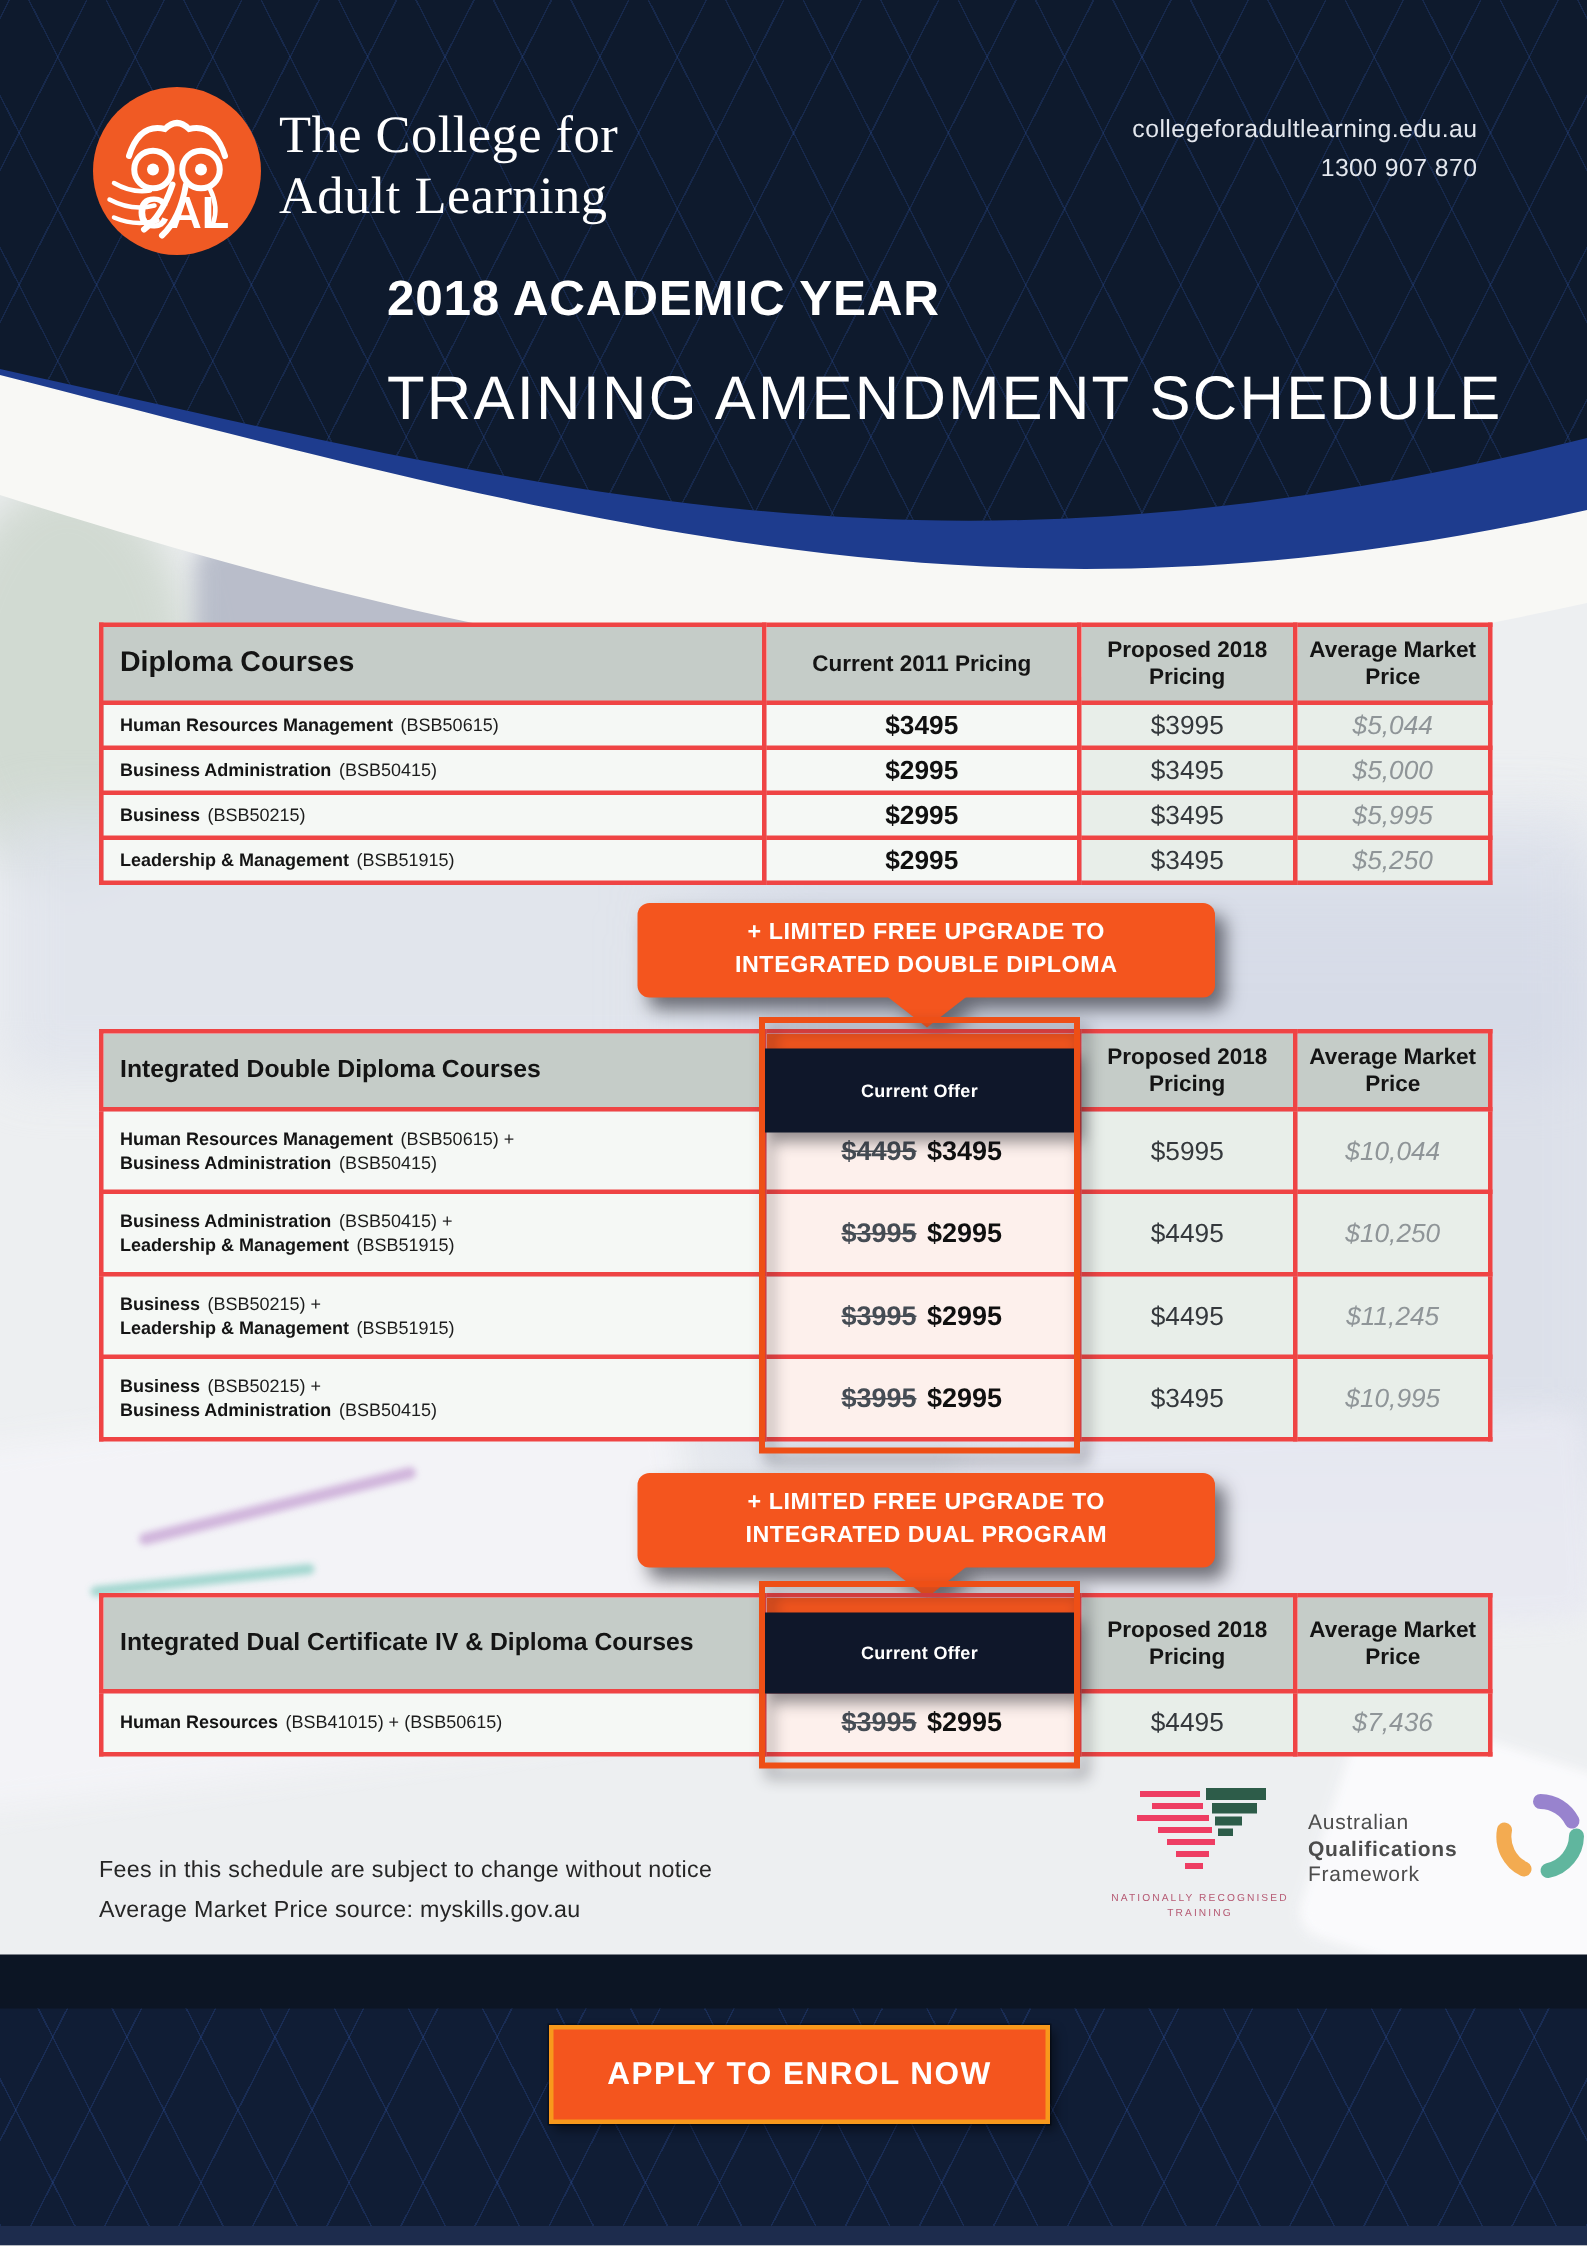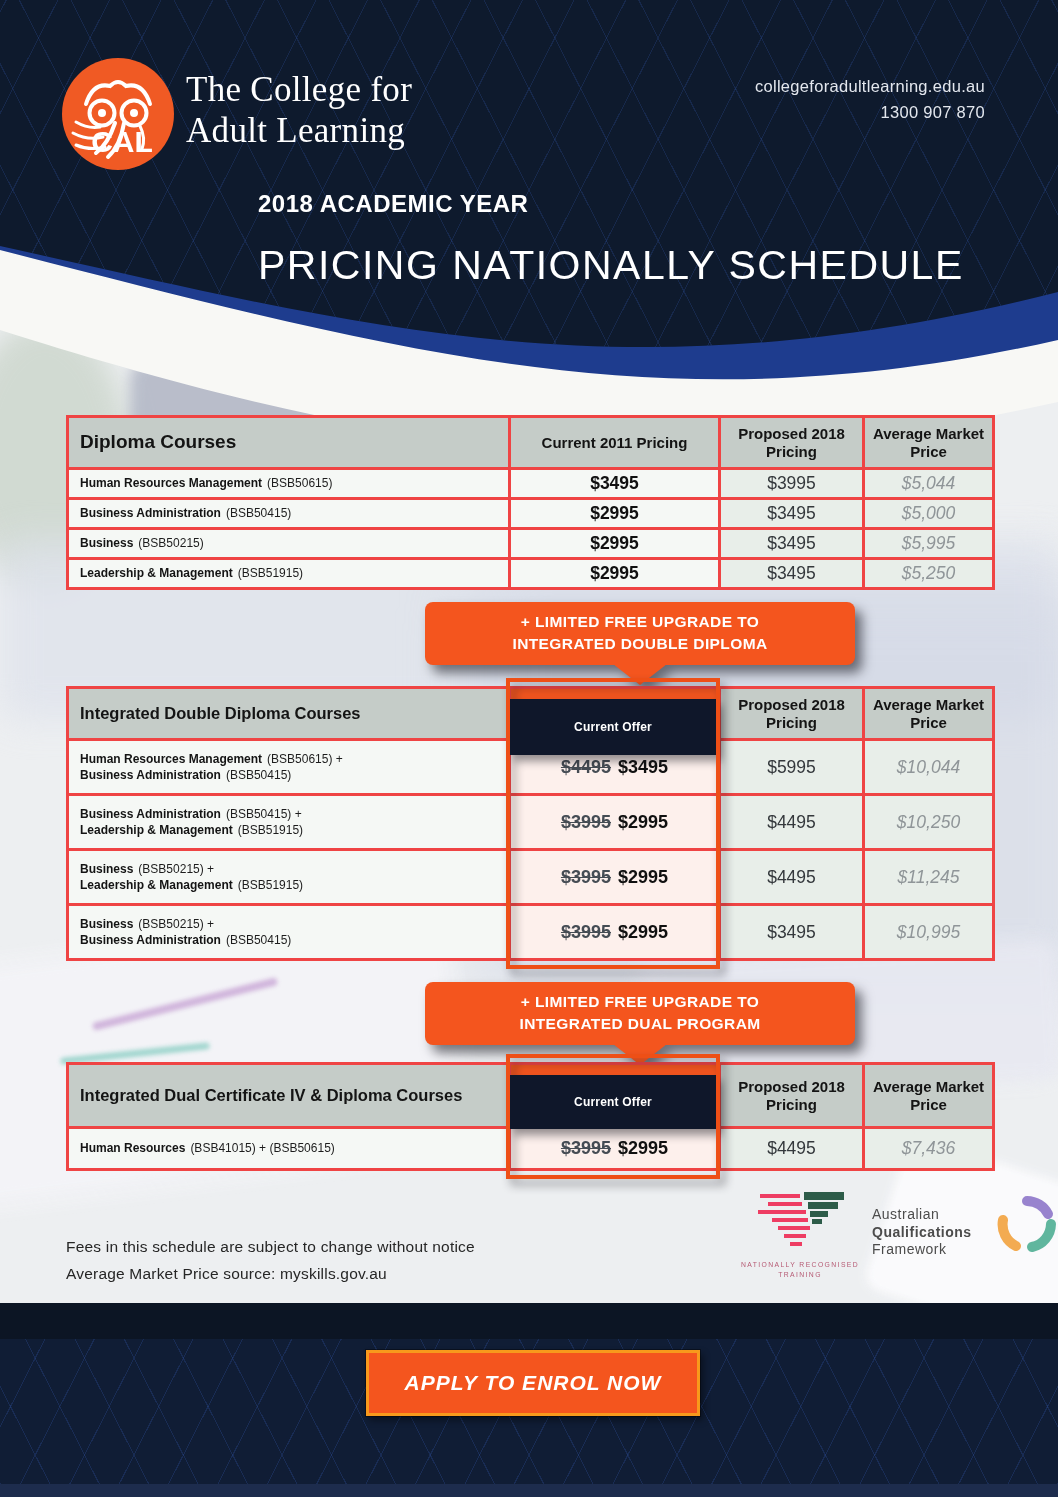--- a/index.html
+++ b/index.html
@@ -28,21 +28,21 @@
   .hdr-navy { position:absolute; inset:0;
     background-image: repeating-linear-gradient(63deg, rgba(47,82,164,.25) 0 1px, transparent 1px 46px),
                       repeating-linear-gradient(-63deg, rgba(47,82,164,.25) 0 1px, transparent 1px 46px);
     background-color:#0e1a2d;
     clip-path: path("M0,246 C380,330 630,400 1058,292 L1058,0 L0,0 Z"); }
 
   
   .logo { position:absolute; left:60px; top:56px; width:116px; height:116px; }
   .brandname { position:absolute; left:186px; top:70px; color:#fff; font-family:"Liberation Serif", serif; font-size:35px; line-height:1.16; letter-spacing:.3px; }
   .contact { position:absolute; right:73px; top:74px; text-align:right; color:#e3e7ee; font-size:16.5px; line-height:1.55; letter-spacing:.3px; }
-  .title1 { position:absolute; left:258px; top:190px; color:#fff; font-size:24px; font-weight:bold; letter-spacing:.5px; }
+  .title1 { position:absolute; left:258px; top:180px; color:#fff; font-size:33px; font-weight:bold; letter-spacing:.5px; }
   .title2 { position:absolute; left:258px; top:242px; color:#fff; font-size:41px; font-weight:normal; letter-spacing:1.5px; }
 
   
   .tblwrap { position:absolute; left:66px; width:926px; }
   table.tbl { width:926px; border-collapse:collapse; table-layout:fixed; }
   .tbl th, .tbl td { border:3px solid #ef4444; overflow:hidden; }
   .tbl th { background:#c5ccc8; color:#141414; font-weight:bold; text-align:center; font-size:15px; line-height:1.2; padding:4px 6px; }
   th.h-title { text-align:left; font-size:19px; padding-left:11px; }
   th.h-offer { background:#f4551e; }
   .t1 th { height:52px; } .t1 td { height:30px; }
@@ -56,21 +56,21 @@
   td.c-offer { background:#fdf0ec; text-align:center; font-size:18px; }
   td.c-offer .was { font-weight:bold; color:#454c54; text-decoration:line-through; margin-right:7px; }
   td.c-offer .now { font-weight:bold; color:#101010; }
 
   .offer-box { position:absolute; left:440px; top:-8px; width:214px; height:calc(100% + 16px);
     border:4px solid #ee4f16; pointer-events:none; filter:drop-shadow(5px 6px 5px rgba(15,15,25,.45)); }
   .offer-head { position:absolute; top:17px; left:0; right:0; height:56px; background:#0f172a; color:#fff;
     display:flex; align-items:center; justify-content:center; font-weight:bold; font-size:12px; letter-spacing:.2px; }
 
   
-  .callout { position:absolute; left:425px; width:430px; background:#f4551e; color:#fff; border-radius:8px;
+  .callout { position:absolute; left:425px; width:385px; background:#f4551e; color:#fff; border-radius:8px;
     text-align:center; font-weight:bold; font-size:15.5px; line-height:1.45; letter-spacing:.4px; padding:9px 10px;
     filter:drop-shadow(7px 8px 6px rgba(12,12,22,.55)); }
   .callout::after { content:""; position:absolute; top:100%; left:50%; transform:translateX(-50%); margin-top:-1px;
     border-style:solid; border-color:#f4551e transparent transparent transparent; border-width:21px 27px 0 27px; }
 
   
   .notes { position:absolute; left:66px; top:1233px; font-size:15.5px; color:#262626; line-height:1.75; letter-spacing:.2px; }
   .nrt { position:absolute; left:740px; top:1192px; width:120px; text-align:center; }
   .nrt .cap { font-size:6.8px; letter-spacing:1.4px; color:#b65a74; margin-top:3px; }
   .aqf { position:absolute; left:872px; top:1206px; width:186px; color:#4c4c4c; }
@@ -80,21 +80,21 @@
 
   
   .band { position:absolute; left:0; top:1303px; width:1058px; height:194px; background:#0c1524; }
   .band .pat { position:absolute; left:0; right:0; top:36px; bottom:13px;
     background-image: repeating-linear-gradient(63deg, rgba(47,82,164,.28) 0 1px, transparent 1px 44px),
                       repeating-linear-gradient(-63deg, rgba(47,82,164,.28) 0 1px, transparent 1px 44px);
     background-color:#101d35; }
   .band .strip { position:absolute; left:0; right:0; bottom:0; height:13px; background:#1d2c4d; }
   .cta { position:absolute; left:366px; top:1350px; width:334px; height:66px; background:#f4551e;
     border:3px solid #f8991c; box-shadow:0 0 0 1px rgba(0,0,0,.4), 3px 4px 7px rgba(0,0,0,.45);
-    color:#fff; font-family:"Liberation Sans", sans-serif; font-weight:bold; font-size:21px; letter-spacing:1px; cursor:pointer;font-style:italic; }
+    color:#fff; font-family:"Liberation Sans", sans-serif; font-weight:bold; font-size:21px; letter-spacing:1px; cursor:pointer; }
   .rtoid { position:absolute; left:0; top:1450px; width:1058px; text-align:center; color:#cdd3dd; font-size:18px; letter-spacing:.4px; }
 </style>
 </head>
 <body>
 
 <div class="page">
 
   <div class="photo">
     <div class="blob b-plant"></div>
     <div class="blob b-monitor"></div>
@@ -131,21 +131,21 @@
   <div class="brandname">
     <div>The College for</div>
     <div>Adult Learning</div>
   </div>
   <div class="contact">
     <div>collegeforadultlearning.edu.au</div>
     <div>1300 907 870</div>
   </div>
 
   <div class="title1">2018 ACADEMIC YEAR</div>
-  <div class="title2">PRICING NATIONALLY SCHEDULE</div>
+  <div class="title2">TRAINING AMENDMENT SCHEDULE</div>
 
   <div class="tblwrap" style="top:415px;">
     <table class="tbl t1">
       <colgroup>
           <col style="width:442px">
           <col style="width:210px">
           <col style="width:144px">
           <col style="width:130px">
         </colgroup>
       <tbody>

